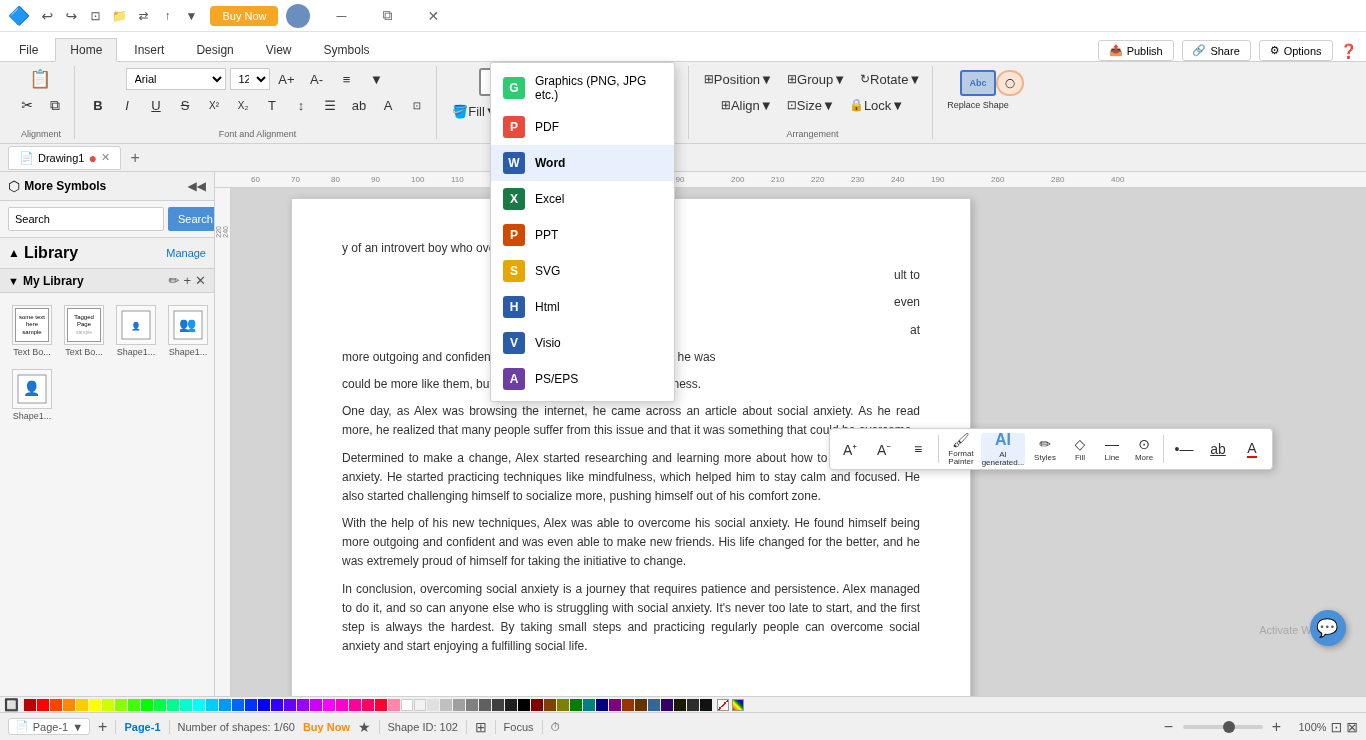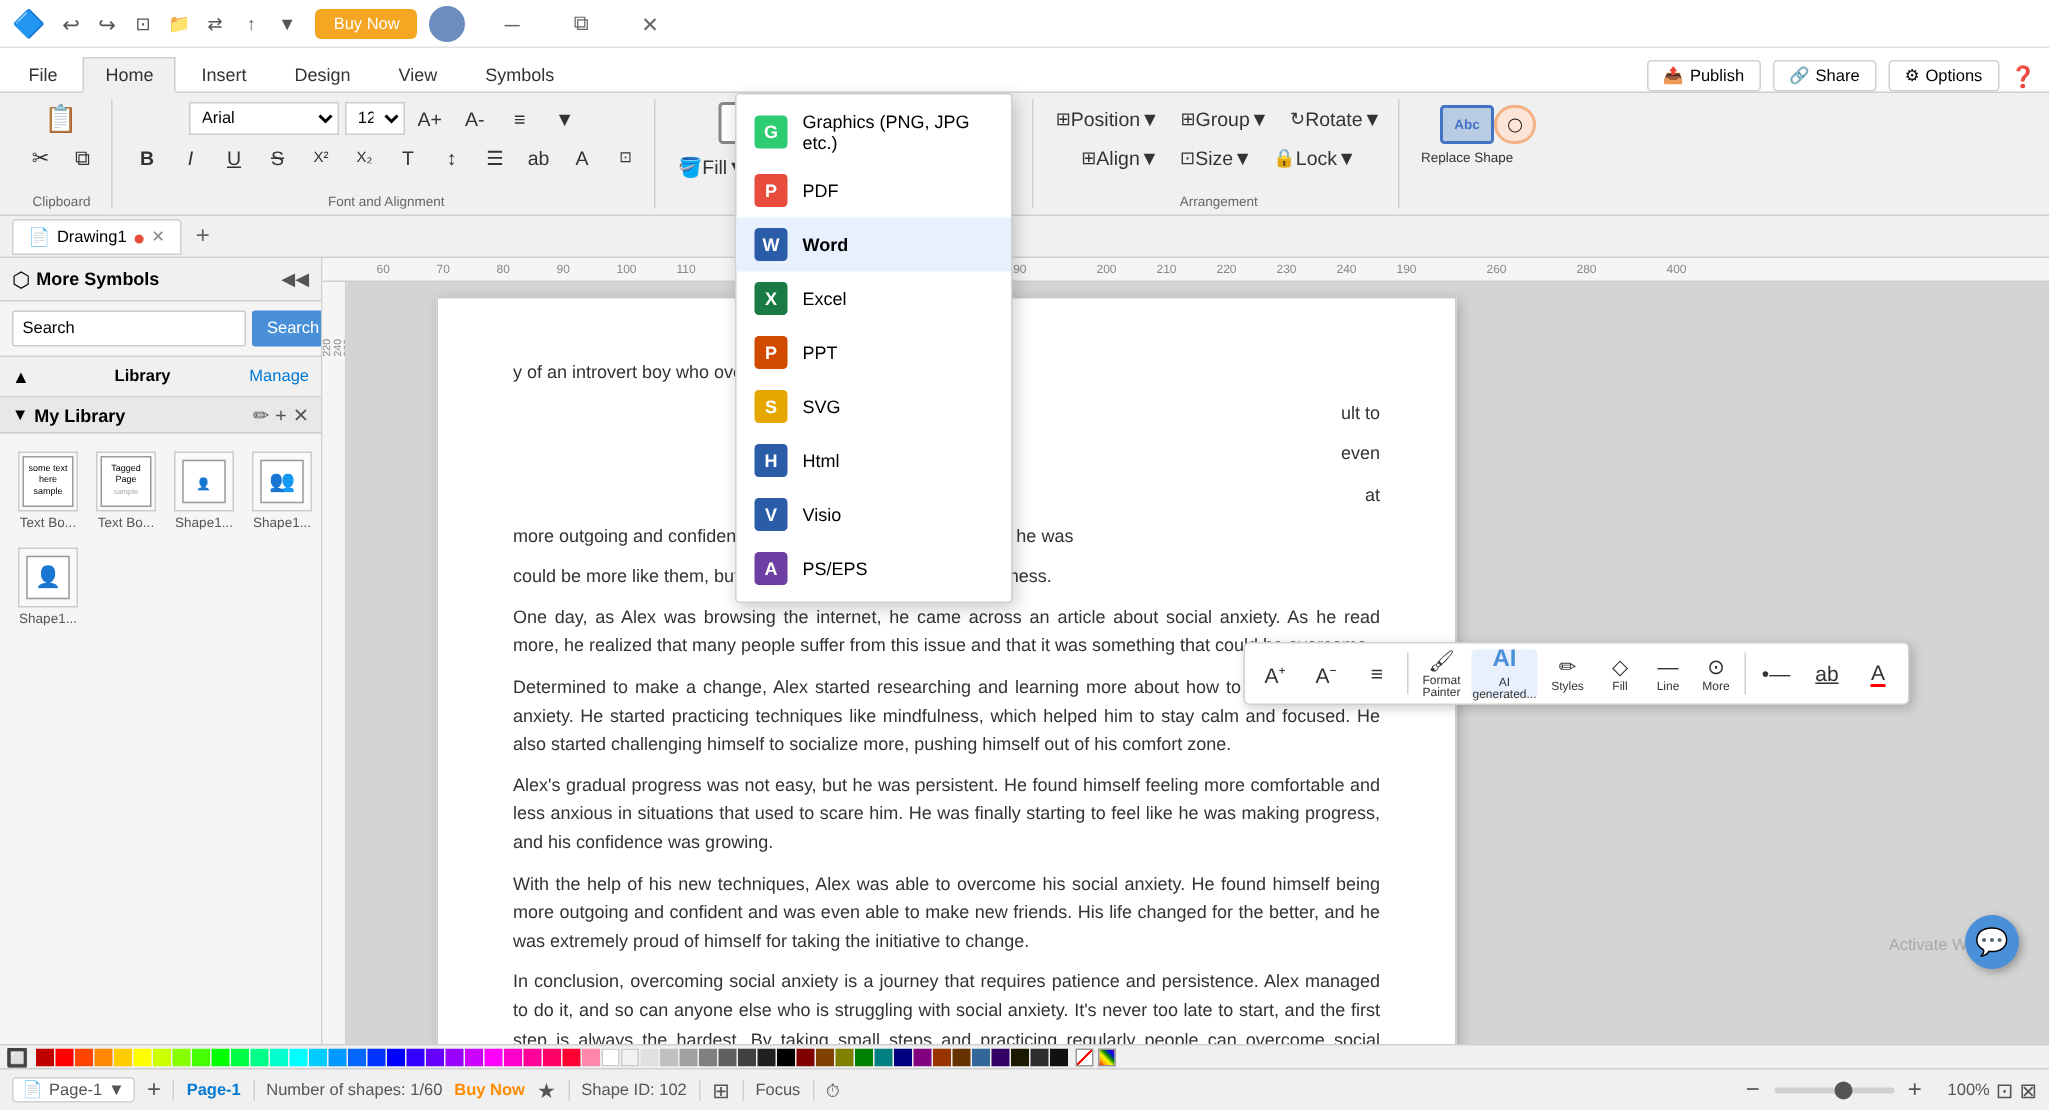--- a/index.html
+++ b/index.html
@@ -414,21 +414,21 @@
 <div id="toolbar">
 
   <div class="toolbar-group" style="min-width:60px;">
     <div class="toolbar-row">
       <div class="tb-btn" style="font-size:18px;">📋</div>
     </div>
     <div class="toolbar-row" style="gap:2px;">
       <div class="tb-btn" style="font-size:14px;">✂</div>
       <div class="tb-btn" style="font-size:14px;">⧉</div>
     </div>
-    <span class="toolbar-group-label">Clipboard</span>
+    <span class="toolbar-group-label">Alignment</span>
   </div>
 
   <div class="toolbar-group" style="min-width:260px;">
     <div class="toolbar-row" style="gap:4px;">
       <select class="font-select">
         <option>Arial</option>
       </select>
       <select class="font-size-select">
         <option>12</option>
       </select>
@@ -544,21 +544,21 @@
         <span style="font-size:14px;margin-right:4px;">⬡</span>
         <span style="font-size:12px;font-weight:bold;flex:1;">More Symbols</span>
         <span class="panel-btn" style="font-size:12px;">◀◀</span>
       </div>
       <div id="search-area">
         <input id="search-input" type="text" value="Search" style="flex: 1 1 0%; height: 24px; border: 1px solid rgb(204, 204, 204); padding: 0px 6px; font-size: 11px; border-radius: 2px;" placeholder="Search">
         <button id="search-btn">Search</button>
       </div>
       <div id="library-header">
         <span style="font-size:12px;margin-right:4px;">▲</span>
-        <span style="font-size:11px;font-weight:bold;flex:1;text-align:center;">Library</span>
+        <span style="font-size:16px;font-weight:bold;flex:1;">Library</span>
         <span class="lib-btn">Manage</span>
       </div>
       <div id="my-library-section">
         <div id="my-library-header">
           <span style="font-size:11px;margin-right:4px;">▼</span>
           <span style="font-size:12px;font-weight:bold;flex:1;">My Library</span>
           <div class="ml-btns">
             <span class="ml-btn">✏</span>
             <span class="ml-btn">+</span>
             <span class="ml-btn">✕</span>
@@ -662,21 +662,20 @@
         <div id="document" class="selection-border">
           <div class="text-content">
             <p>y of an introvert boy who overcomes his issues</p>
             <p style="text-align:right;">ult to</p>
             <p style="text-align:right;">even</p>
             <p style="text-align:right;">at</p>
             <p>more outgoing and confident and he could not understand why he was</p>
             <p>could be more like them, but he just couldn't overcome his shyness.</p>
             <p>One day, as Alex was browsing the internet, he came across an article about social anxiety. As he read more, he realized that many people suffer from this issue and that it was something that could be overcome.</p>
             <p>Determined to make a change, Alex started researching and learning more about how to overcome social anxiety. He started practicing techniques like mindfulness, which helped him to stay calm and focused. He also started challenging himself to socialize more, pushing himself out of his comfort zone.</p>
-            <p>Alex's gradual progress was not easy, but he was persistent. He found himself feeling more comfortable and less anxious in situations that used to scare him. He was finally starting to feel like he was making progress, and his confidence was growing.</p>
             <p>With the help of his new techniques, Alex was able to overcome his social anxiety. He found himself being more outgoing and confident and was even able to make new friends. His life changed for the better, and he was extremely proud of himself for taking the initiative to change.</p>
             <p>In conclusion, overcoming social anxiety is a journey that requires patience and persistence. Alex managed to do it, and so can anyone else who is struggling with social anxiety. It's never too late to start, and the first step is always the hardest. By taking small steps and practicing regularly people can overcome social anxiety and start enjoying a fulfilling social life.</p>
           </div>
         </div>
 
         <div id="float-toolbar">
           <div class="ft-btn">
             <span class="ft-icon">A⁺</span>
           </div>
           <div class="ft-btn">

